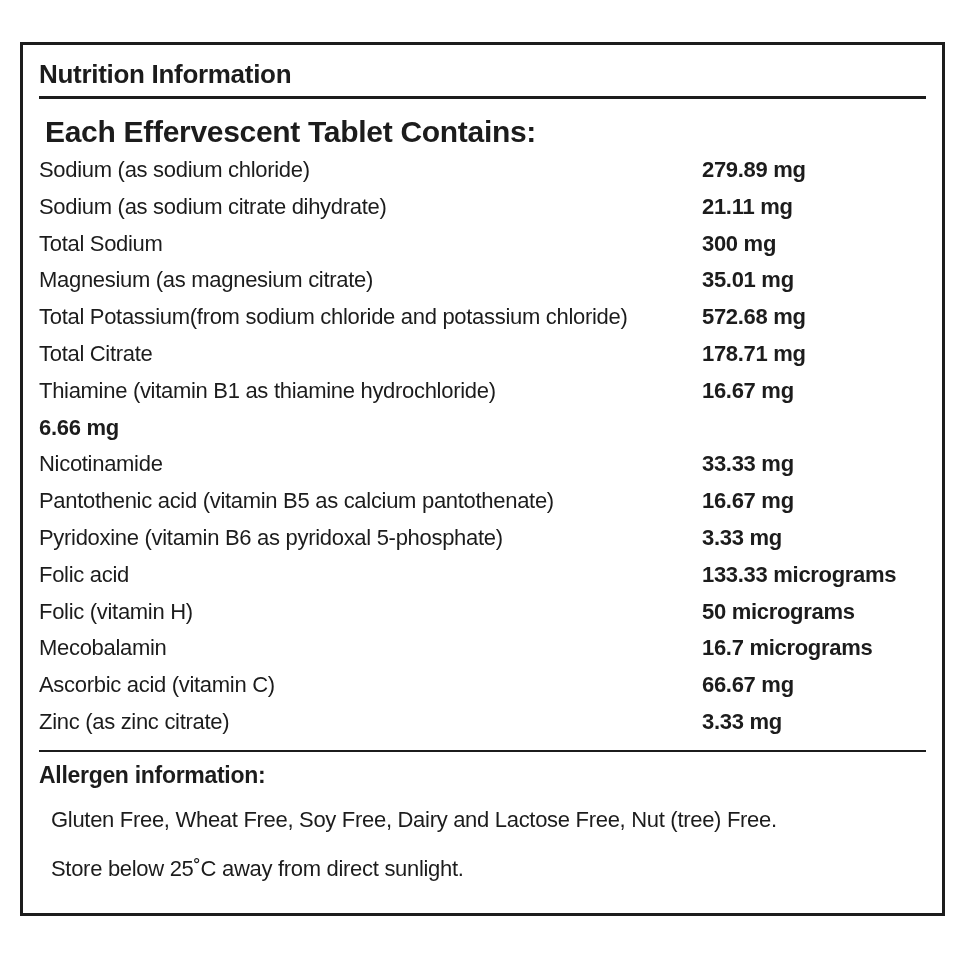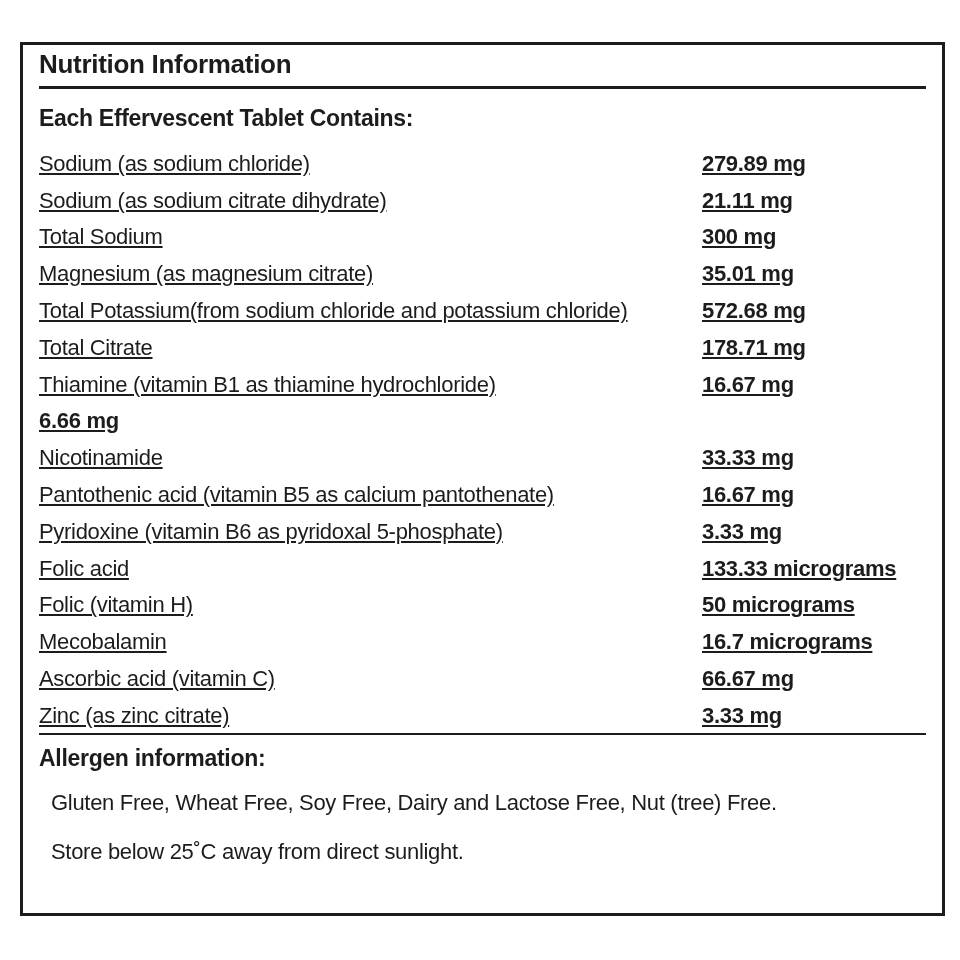--- a/index.html
+++ b/index.html
@@ -17,51 +17,50 @@
   }
   .panel {
     position: absolute;
     left: 20px;
     top: 42px;
     width: 925px;
     height: 874px;
     box-sizing: border-box;
     border: 3px solid #1c1c1c;
     background: #ffffff;
-    padding: 0 16px 0 16px;
+    padding: 10px 16px 0 16px;
     color: #1c1c1c;
   }
   .panel-title {
     margin: 4px 0 6px 0;
     font-size: 26px;
     font-weight: 700;
     letter-spacing: -0.3px;
     color: #1c1c1c;
   }
   .rule {
     background: #1c1c1c;
     border: none;
     width: 100%;
   }
   .rule.thick { height: 3px; margin: 0 0 16px 0; }
   .rule.thin  { height: 2px; margin: 4px 0 10px 0; }
   .serving-heading {
-    margin: 0 0 8px 0;
-    font-size: 23px;
+    margin: 0 0 8px 6px;
+    font-size: 30px;
     font-weight: 700;
     letter-spacing: -0.3px;
   }
   .nutrient-table { width: 100%; }
   .nutrient-row {
     display: flex;
-    align-items: flex-end;
+    align-items: flex-start;
     height: 36.8px;
     font-size: 22px;
     letter-spacing: -0.3px;
-    text-decoration: underline;
   }
   .nutrient-label {
     flex: 1 1 auto;
     font-weight: 400;
     white-space: nowrap;
     overflow: hidden;
   }
   .nutrient-value {
     flex: 0 0 224px;
     width: 224px;

